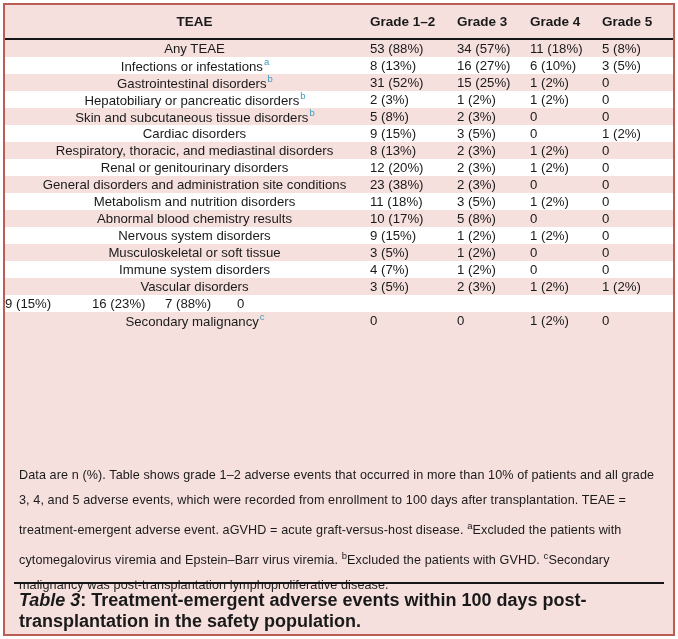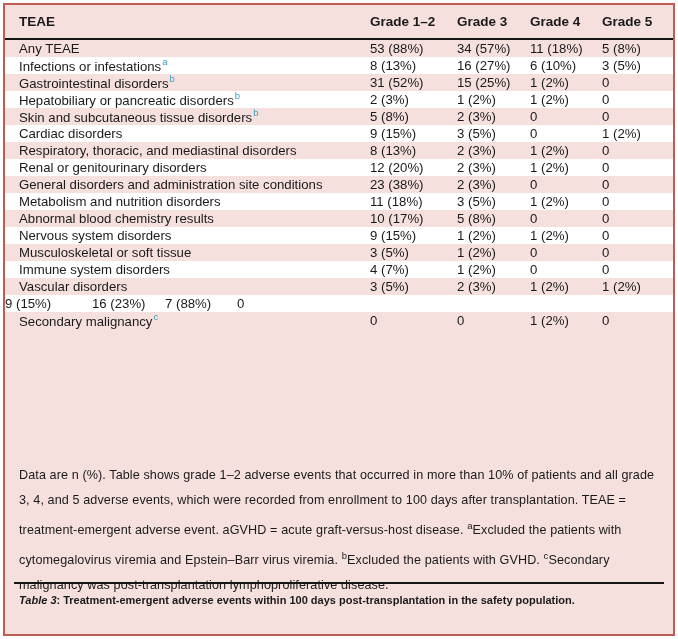--- a/index.html
+++ b/index.html
@@ -28,21 +28,21 @@
     font-size:13.5px;
   }
   .row {
     display:flex;
     align-items:center;
     height:17px;
     font-size:13.2px;
   }
   .row.white { background:#ffffff; }
   .cell { white-space:nowrap; }
-  .c0 { width:365px; padding-left:14px; box-sizing:border-box; }
+  .c0 { width:365px; padding-left:14px; box-sizing:border-box;text-align:center; }
   .c1 { width:87px; }
   .c2 { width:73px; }
   .c3 { width:72px; }
   .c4 { flex:1; }
   sup.mark {
     color:#3f9abf;
     font-size:9.5px;
     font-weight:400;
     position:relative;
     top:-1px;
@@ -61,21 +61,21 @@
     position:absolute;
     left:9px; right:9px;
     top:577px;
     border-top:2px solid #161616;
   }
   .caption {
     position:absolute;
     left:14px; right:12px;
     top:585px;
     font-weight:700;
-    font-size:11px;
+    font-size:18px;
     line-height:20.5px;
   }
   .caption .cap-label { font-style:italic; }
 </style>
 </head>
 <body>
 
 <div class="panel">
 
   <div class="thead">

